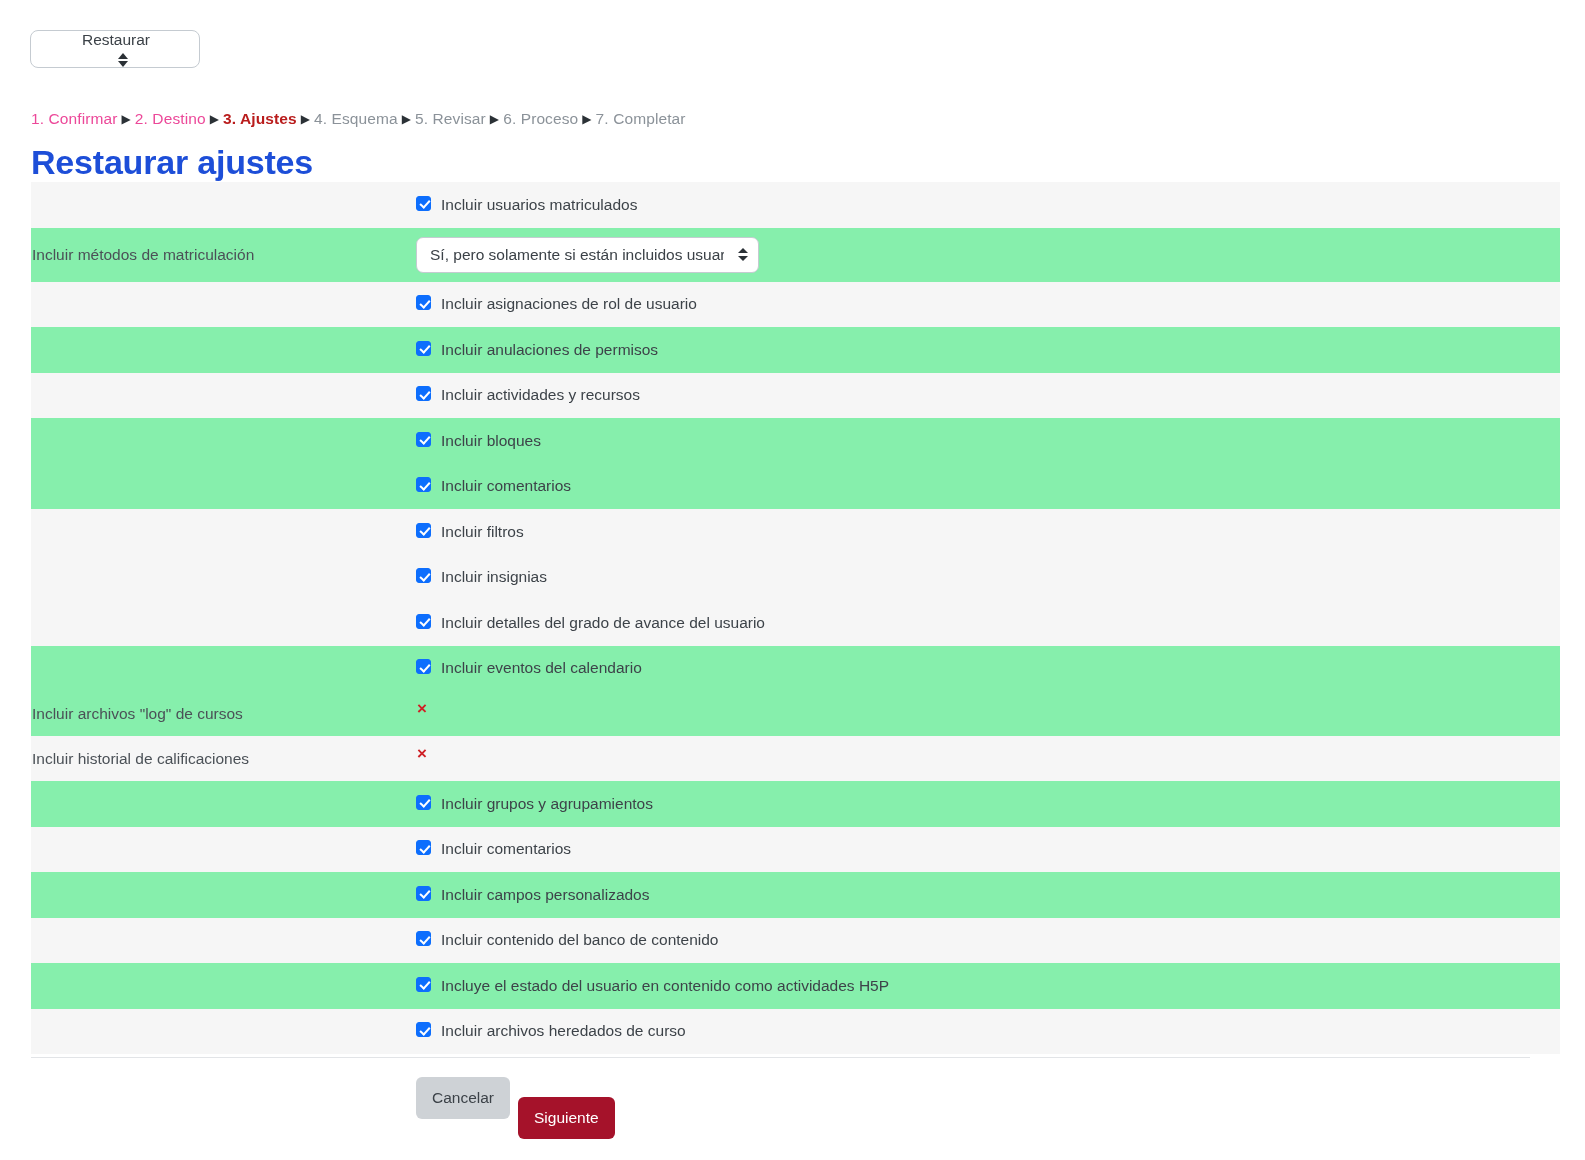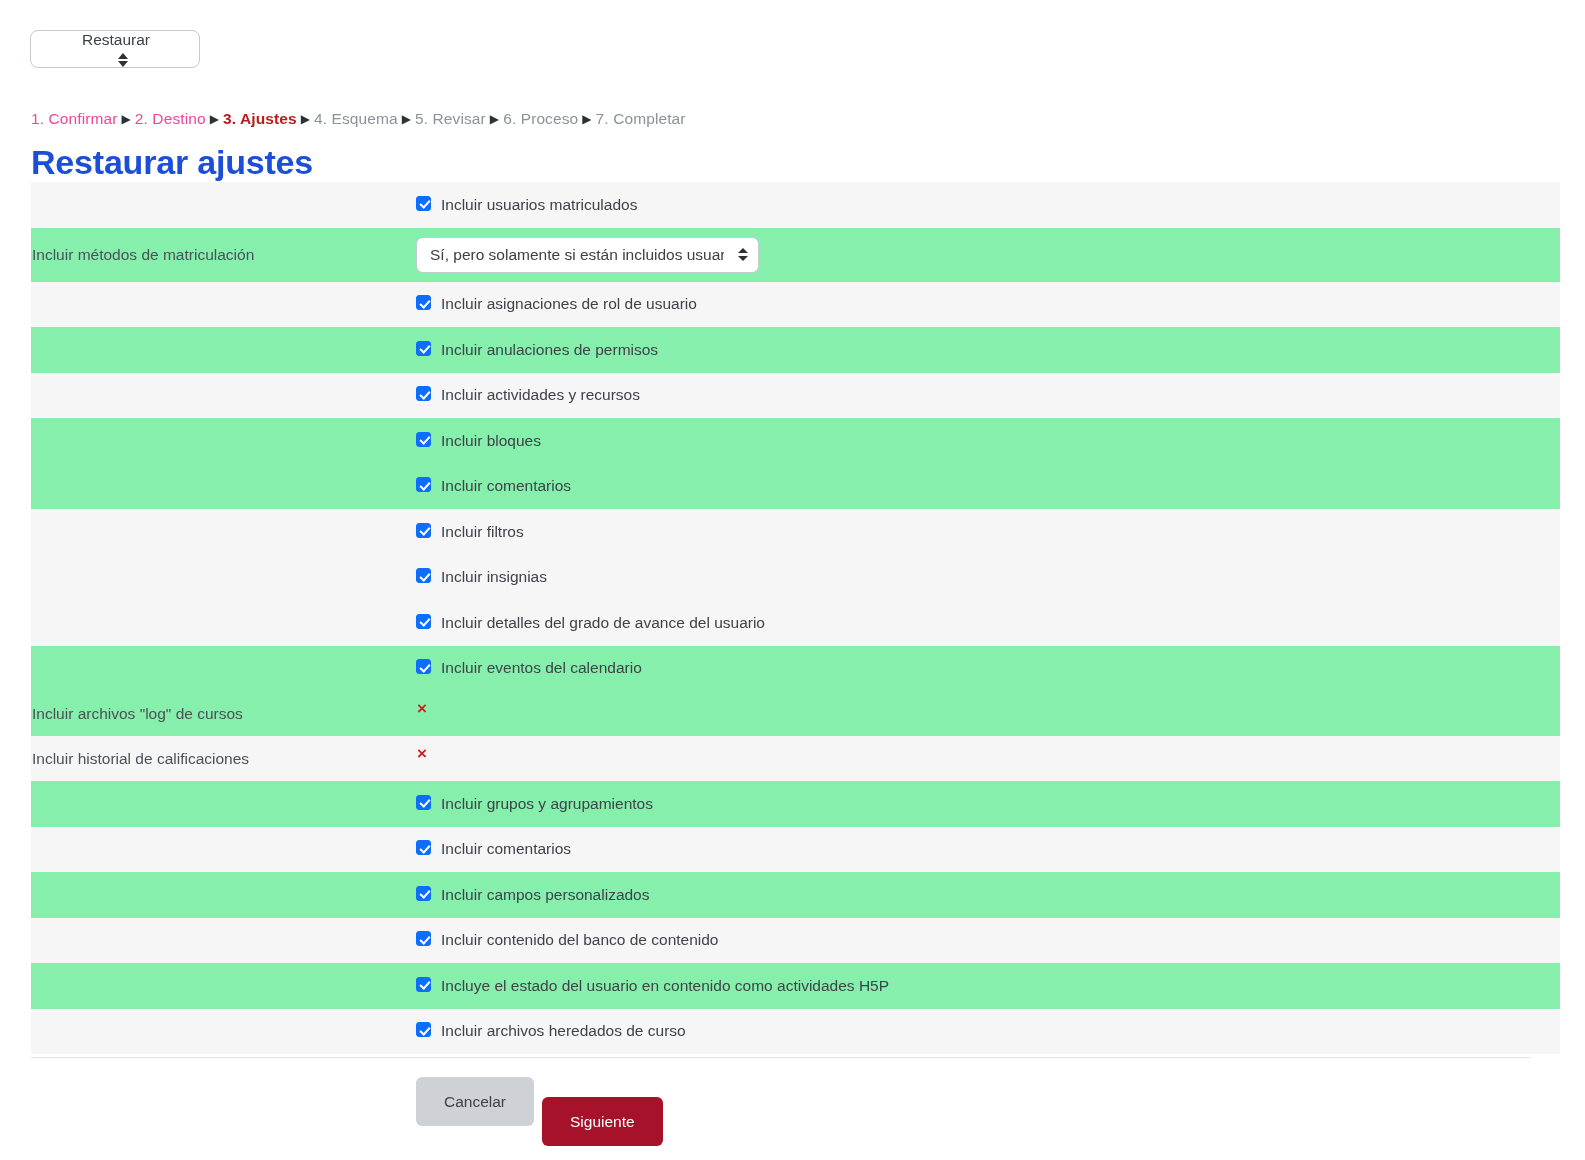--- a/index.html
+++ b/index.html
@@ -192,22 +192,22 @@
     top: 1077px;
     display: flex;
     gap: 8px;
   }
   .btn {
     box-sizing: border-box;
     border: none;
     border-radius: 6px;
     font-family: "Liberation Sans", sans-serif;
     font-size: 15.5px;
-    height: 49px;
-    padding: 0 28px;
+    height: 42px;
+    padding: 0 16px;
     cursor: pointer;
     line-height: 1;
   }
   .btn-secondary { background: #ced2d6; color: #3c4248; }
   .btn-primary { background: #a5122a; color: #ffffff; margin-top: 20px; }
 </style>
 </head>
 <body>
 
 <div class="page">

